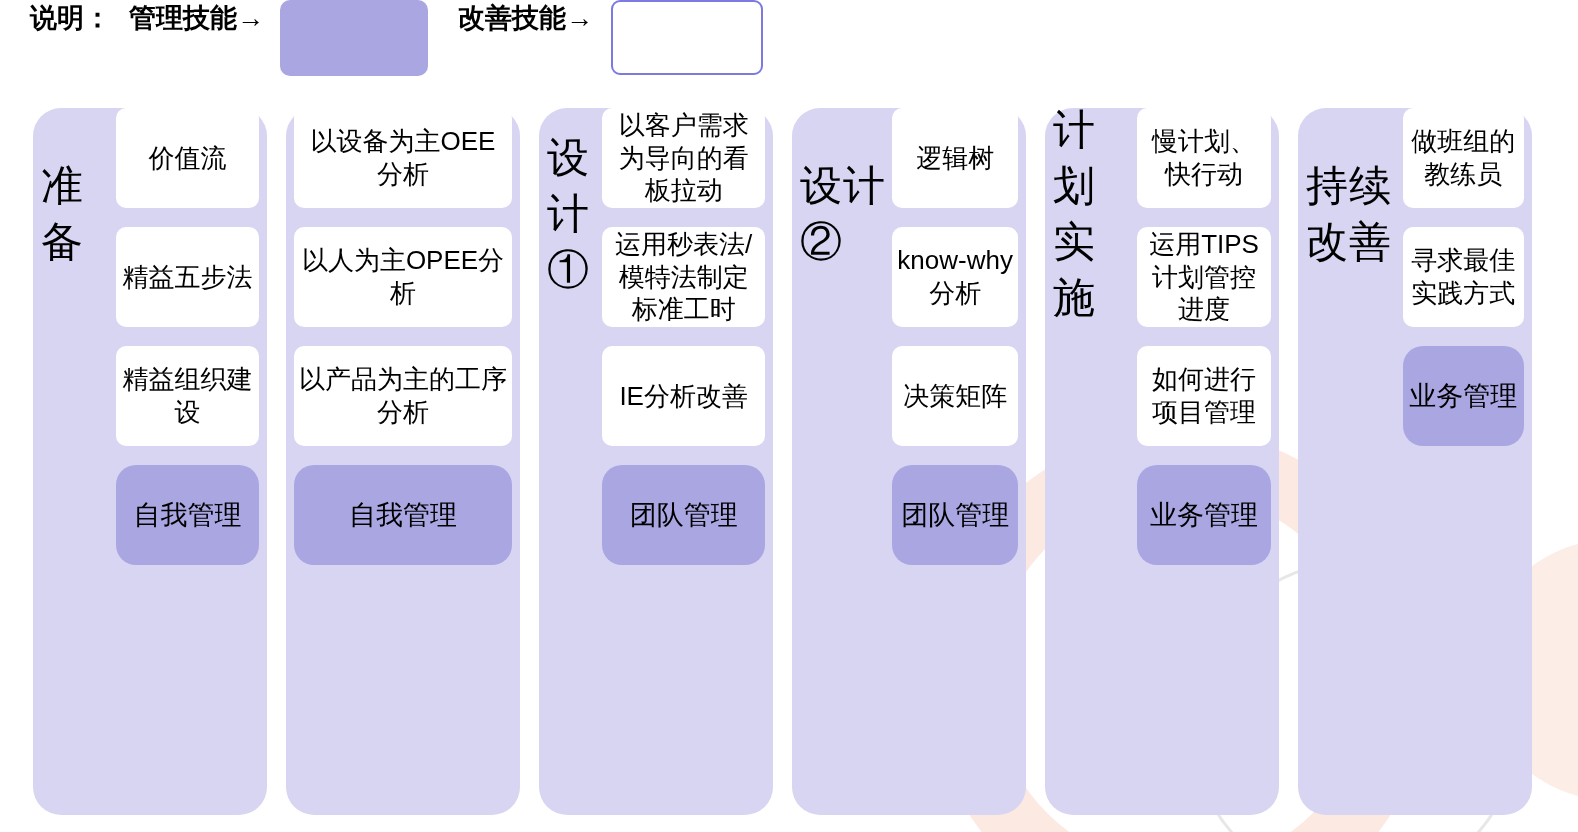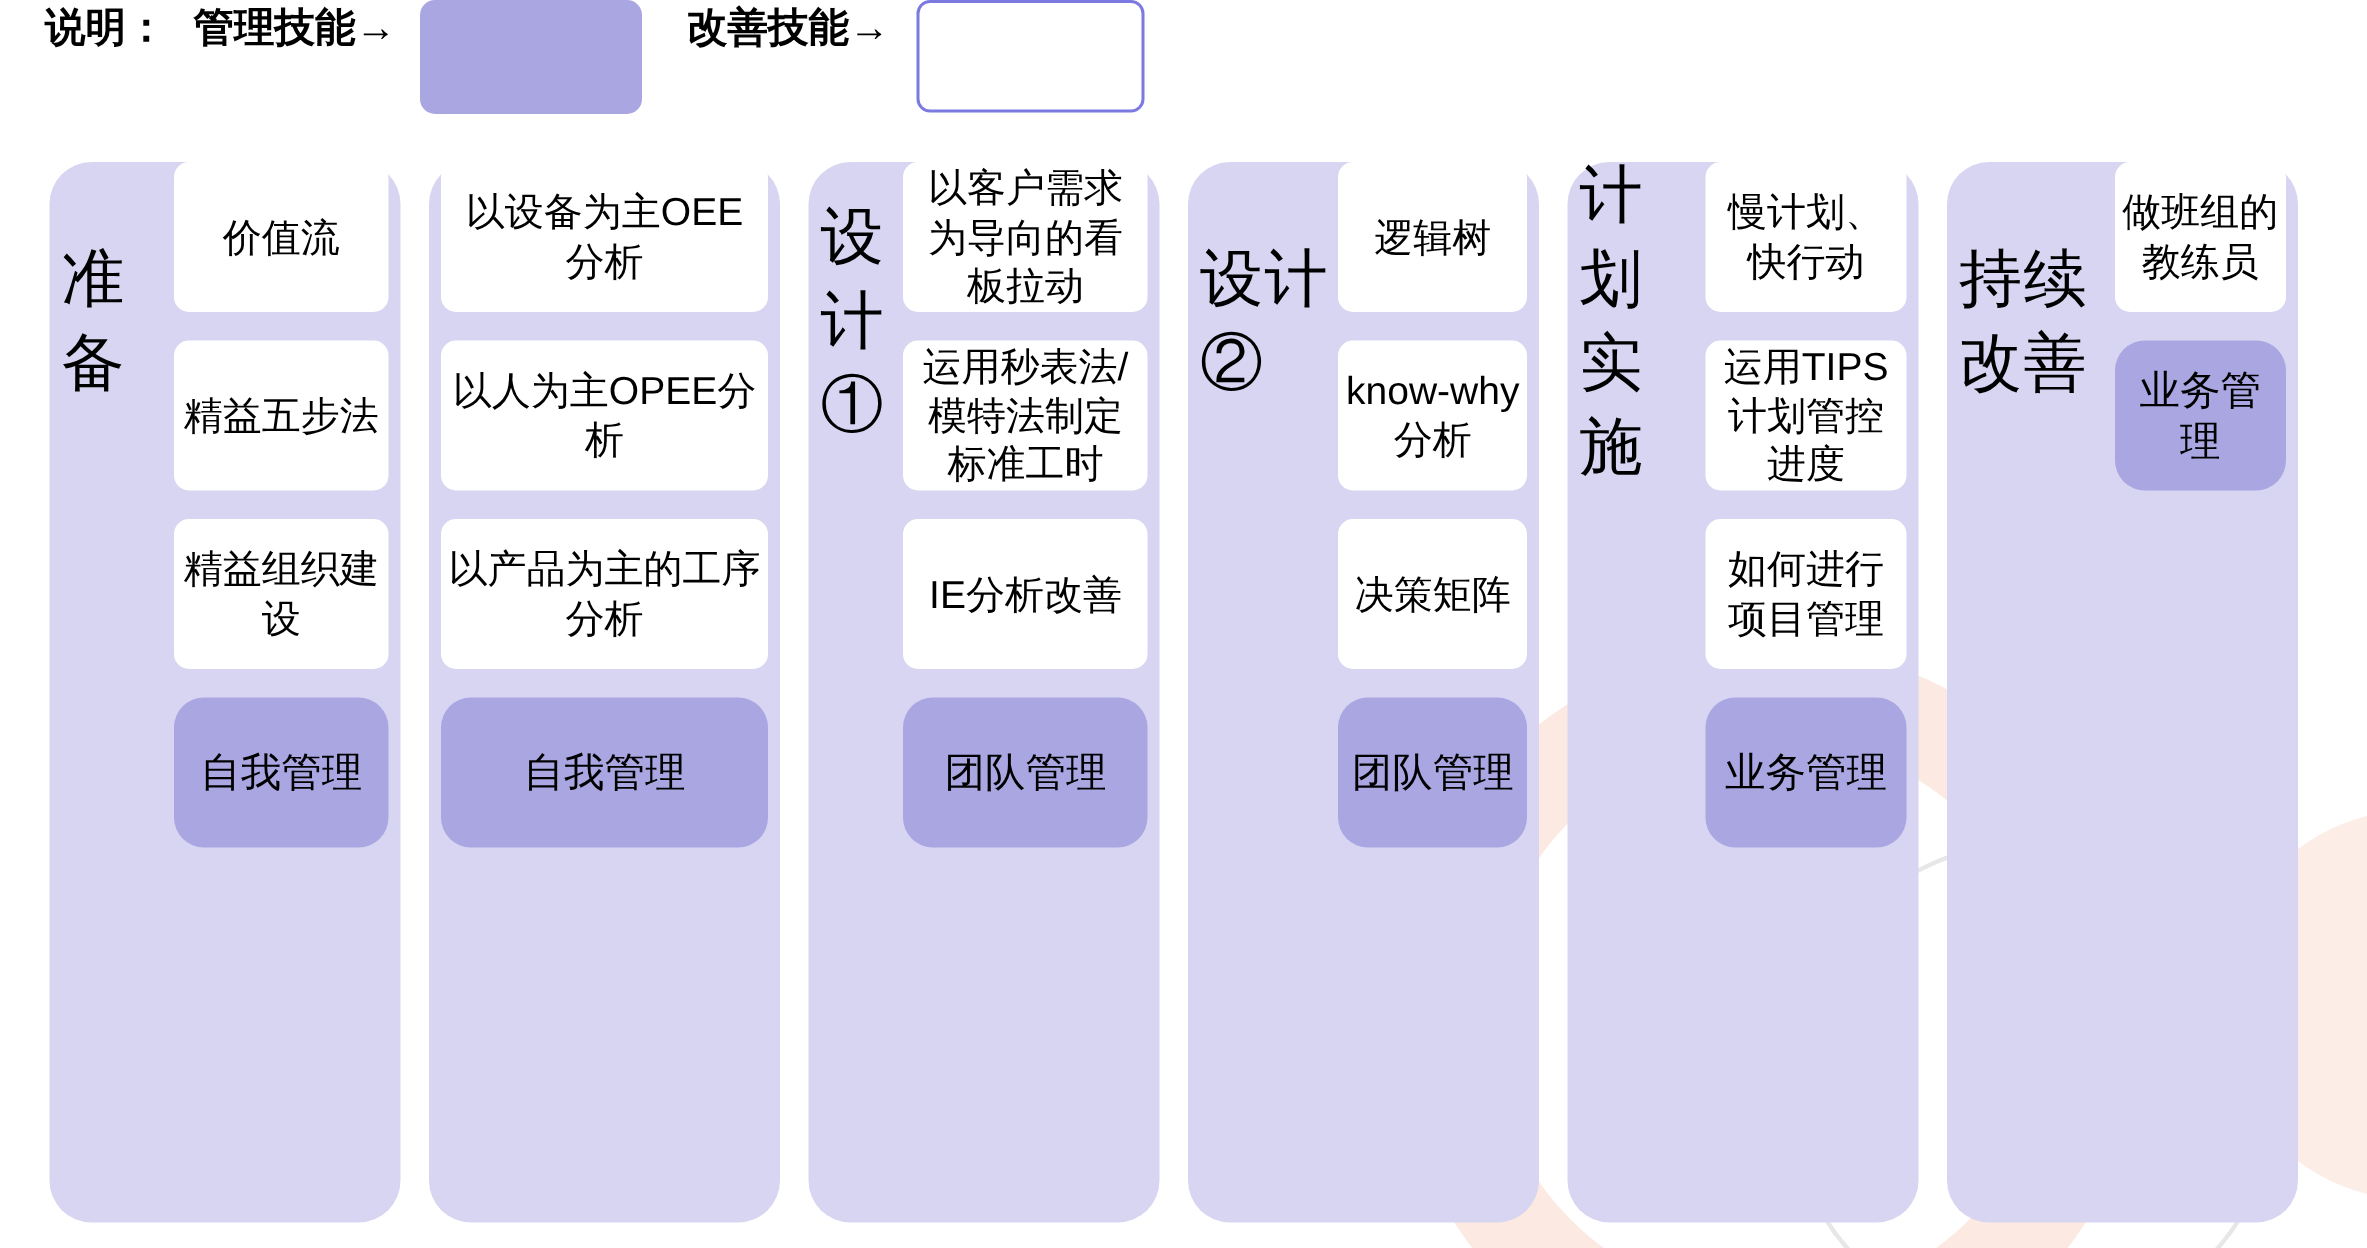--- a/index.html
+++ b/index.html
@@ -159,17 +159,18 @@
       <div class="card">运用TIPS计划管控进度</div>
       <div class="card">如何进行项目管理</div>
       <div class="card management">业务管理</div>
     </div>
   </section>
 
   <section class="column">
     <div class="column-title">持续改善</div>
     <div class="cards">
       <div class="card">做班组的教练员</div>
+      <div class="card">寻求最佳实践方式</div>
       <div class="card management">业务管理</div>
     </div>
   </section>
 
 </div>
 
 </body></html>

